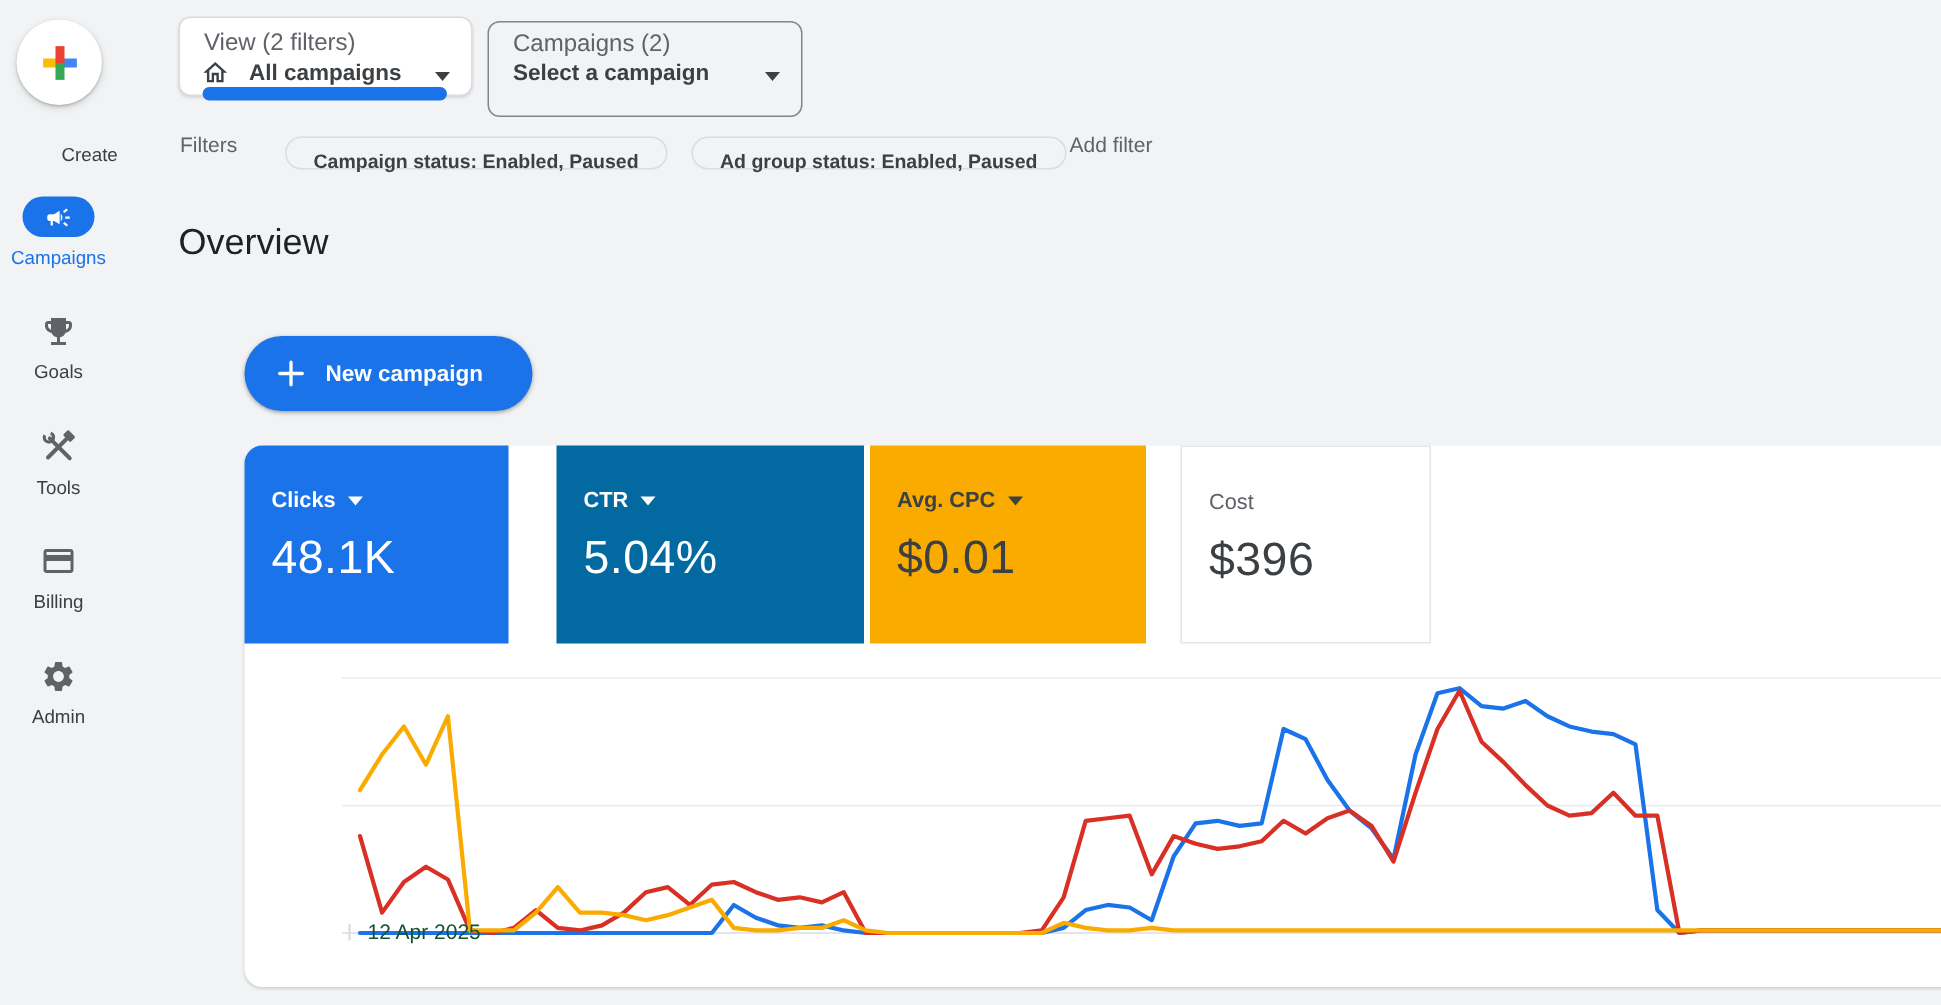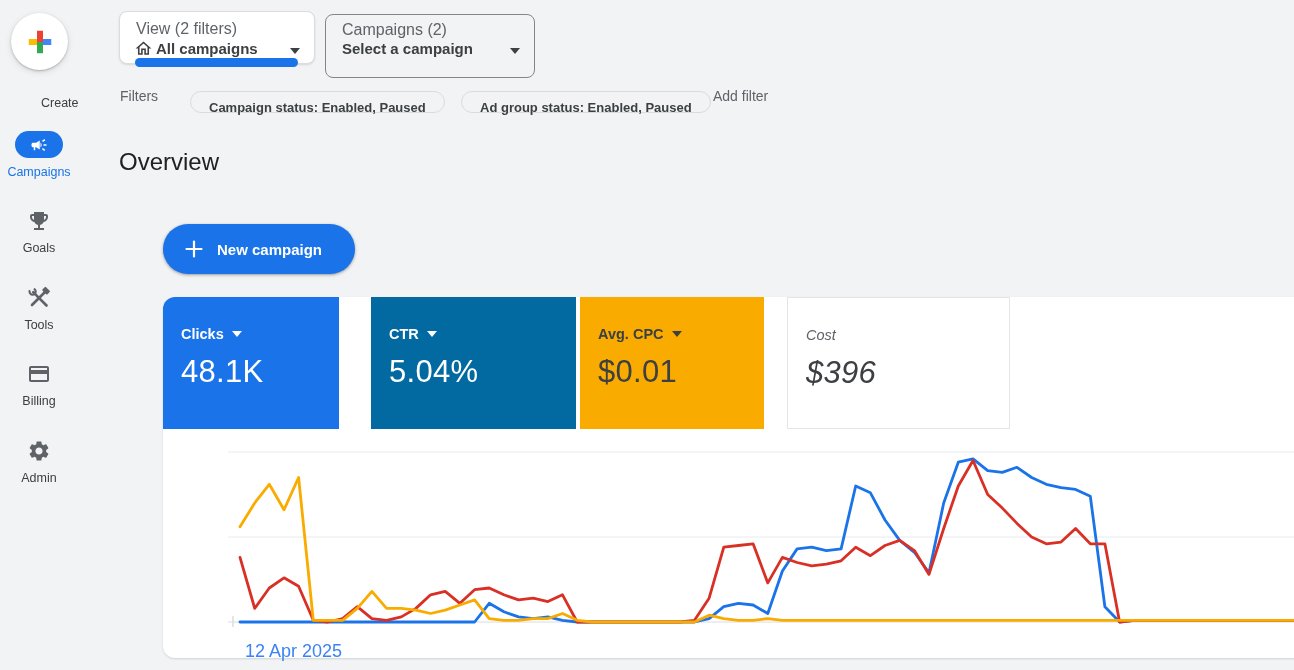--- a/index.html
+++ b/index.html
@@ -15,21 +15,21 @@
   .rail-label.blue { color:#1a73e8; }
   .rail-item { position:absolute; left:0; width:78px; cursor:pointer; }
   .pill { display:block; margin:0 auto; width:48px; height:27px; border-radius:14px; background:#1a73e8;
           display:flex; align-items:center; justify-content:center; }
   .rail-icon { display:block; margin:0 auto; }
 
   
   .view-selector { position:absolute; left:119px; top:11px; width:196px; height:53px; background:#fff;
                    border:1px solid #dadce0; border-radius:8px; box-shadow:0 1px 2px rgba(60,64,67,.15); cursor:pointer; }
   .sel-label { position:absolute; left:16px; top:8px; font-size:16px; color:#5f6368; white-space:nowrap; }
-  .sel-value { position:absolute; left:14px; top:27px; display:flex; align-items:center; gap:3px;
+  .sel-value { position:absolute; left:14px; top:27px; display:flex; align-items:center; gap:13px;
                font-size:15px; font-weight:600; color:#3c4043; white-space:nowrap; }
   .caret { width:0; height:0; border-left:5px solid transparent; border-right:5px solid transparent;
            border-top:6px solid currentColor; display:inline-block; }
   .sel-caret { position:absolute; right:14px; top:36px; color:#3c4043; }
   .active-bar { position:absolute; left:15px; right:16px; bottom:-4px; height:9px; border-radius:4.5px; background:#1a73e8; }
   .campaign-selector { position:absolute; left:325px; top:14px; width:210px; height:64px;
                        border:1px solid #80868b; border-radius:8px; cursor:pointer; }
   .campaign-selector .sel-label { top:6px; }
   .campaign-selector .sel-value { top:25px; left:16px; }
   .campaign-selector .sel-caret { top:33px; }
@@ -49,26 +49,26 @@
                   font-size:15px; font-weight:600; cursor:pointer; font-family:inherit;
                   box-shadow:0 1px 2px rgba(60,64,67,.3),0 1px 3px 1px rgba(60,64,67,.15); }
 
   
   .overview-card { position:absolute; left:163px; top:297px; width:1150px; height:361px; background:#fff;
                    border-radius:12px; box-shadow:0 1px 2px rgba(60,64,67,.18); }
   .tab { position:absolute; top:0; height:132px; cursor:pointer; }
   .tab.t0 { left:0; width:176px; border-top-left-radius:12px; }
   .tab.t1 { left:208px; width:205px; }
   .tab.t2 { left:417px; width:184px; }
-  .tab.t3 { left:624px; width:223px; border:1px solid #e3e5e8;font-style:italic; }
+  .tab.t3 { left:624px; width:167px; border:1px solid #e3e5e8; }
   .tab-head { position:absolute; left:18px; top:29px; display:flex; align-items:center; gap:8px;
               font-size:14.5px; font-weight:600; }
   .tab-value { position:absolute; left:18px; top:57px; font-size:31px; font-weight:400; letter-spacing:.3px; }
   .chart-svg { position:absolute; left:0; top:133px; }
-  .date-label { position:absolute; left:82px; top:344px; font-size:18px; color:#3b82f6; }
+  .date-label { position:absolute; left:82px; top:316px; font-size:14px; color:#14532d; }
 </style>
 </head>
 <body>
 
 <div class="rail">
   <button class="create-btn">
     <svg width="30" height="30" viewBox="0 0 24 24">
       <rect x="3" y="9.6" width="9" height="4.8" fill="#fbbc04"></rect>
       <rect x="12" y="9.6" width="9" height="4.8" fill="#4285f4"></rect>
       <rect x="9.6" y="3" width="4.8" height="9" fill="#ea4335"></rect>

